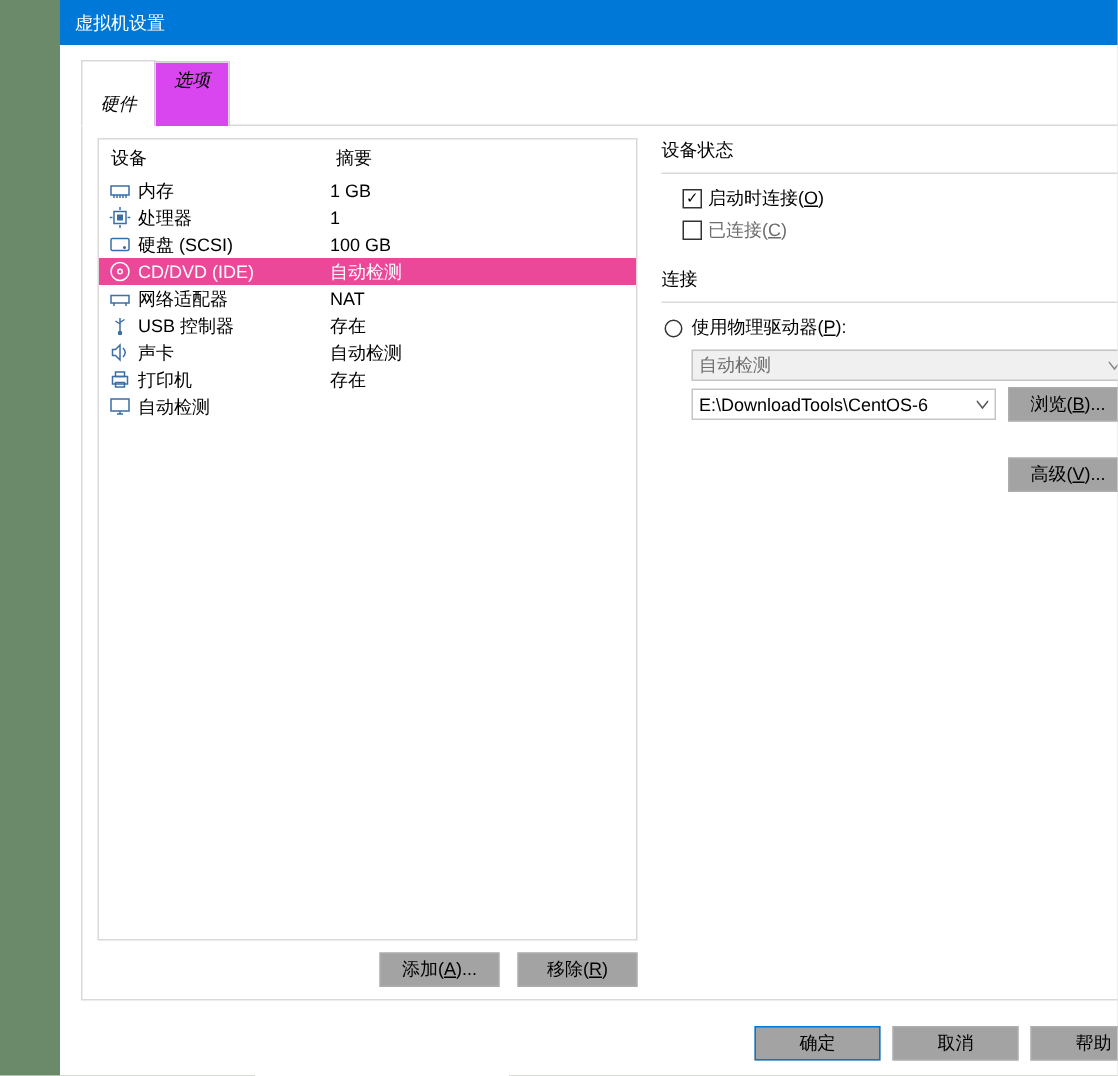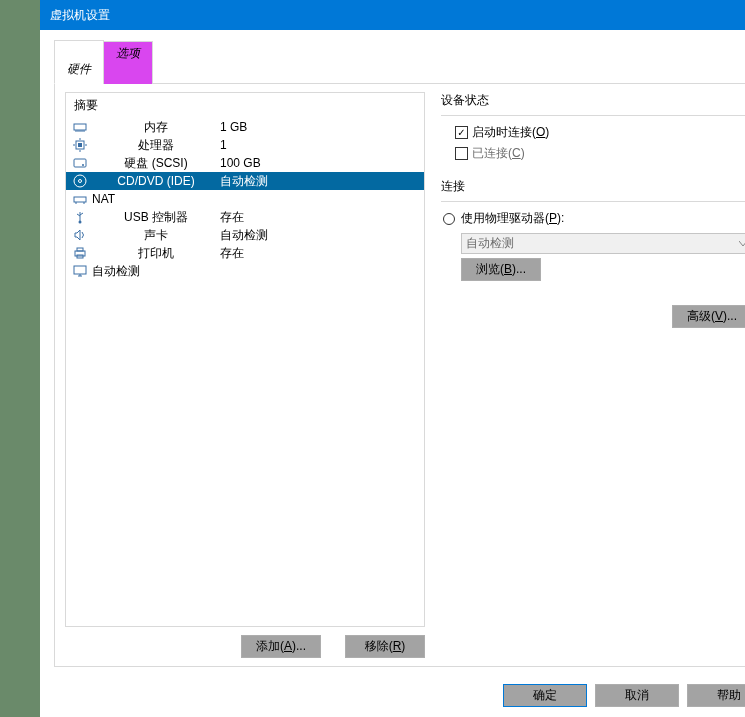--- a/index.html
+++ b/index.html
@@ -14,23 +14,23 @@
 .tab { padding: 20px 12px 5px 12px; border: 1px solid #d9d9d9; border-bottom: none; background: #fff; margin-right: -1px; cursor: default; position: relative; font-style: italic; }
 .tab.active { background: #fff; border-bottom: 1px solid #fff; margin-bottom: -1px; }
 .tab.inactive { background: #d946ef; top: 1px; padding-top: 3px; padding-bottom: 4px; }
 .tab-content { border: 1px solid #d9d9d9; flex: 1; display: flex; padding: 8px 10px; }
 .left-panel { width: 360px; display: flex; flex-direction: column; }
 .device-list { border: 1px solid #d9d9d9; flex: 1; overflow: hidden; }
 .device-header { display: flex; padding: 4px 8px; }
 .device-header span:first-child { width: 150px; }
 .device-row { display: flex; align-items: center; padding: 2px 6px; height: 18px; cursor: default; }
 .device-row .icon { width: 16px; height: 16px; margin-right: 4px; display: flex; align-items: center; justify-content: center; }
-.device-row .label { width: 128px; text-align: center; }
-.device-row.selected { background: #0369a1; color: #fff; }
-.left-buttons { display: flex; justify-content: flex-end; gap: 24px; margin-top: 8px; }
+.device-row .label { width: 128px; }
+.device-row.selected { background: #ec4899; color: #fff; }
+.left-buttons { display: flex; justify-content: flex-end; gap: 12px; margin-top: 8px; }
 .btn { min-width: 80px; height: 23px; border: 1px solid #adadad; background: #a3a3a3; display: inline-flex; align-items: center; justify-content: center; cursor: default; padding: 0 10px; }
 .right-panel { flex: 1; padding: 0 8px 0 16px; }
 .fieldset-label { margin-bottom: 6px; }
 .hr { border-top: 1px solid #d9d9d9; margin: 2px 0 8px 0; }
 .checkbox-row { display: flex; align-items: center; margin: 4px 0 4px 14px; gap: 4px; }
 .checkbox { width: 13px; height: 13px; border: 1px solid #333; display: inline-flex; align-items: center; justify-content: center; }
 .checkbox.checked::after { content: "✓"; font-size: 10px; line-height: 1; color: #000; }
 .radio-row { display: flex; align-items: center; margin: 6px 0 6px 2px; gap: 6px; }
 .radio { width: 12px; height: 12px; border: 1px solid #333; border-radius: 50%; display: inline-flex; align-items: center; justify-content: center; }
 .radio.checked::after { content: ""; width: 6px; height: 6px; background: #333; border-radius: 50%; }
@@ -65,20 +65,21 @@
     <div class="tabs">
       <div class="tab active">硬件</div>
       <div class="tab inactive">选项</div>
     </div>
 
     <div class="tab-content">
 
       <div class="left-panel">
         <div class="device-list">
           <div class="device-header">
+            <span>设备</span>
             <span>摘要</span>
           </div>
           <div id="device-rows">
               <div class="device-row">
                 <span class="icon">
                   <svg width="14" height="14" viewBox="0 0 14 14">
                     <rect x="1" y="4" width="12" height="6" fill="none" stroke="#3a6ea5"></rect>
                     <path d="M3 10 v2 M5 10 v2 M7 10 v2 M9 10 v2 M11 10 v2" stroke="#3a6ea5"></path>
                   </svg>
                 </span>
@@ -116,20 +117,21 @@
                 <span class="label">CD/DVD (IDE)</span>
                 <span>自动检测</span>
               </div>
               <div class="device-row">
                 <span class="icon">
                   <svg width="14" height="14" viewBox="0 0 14 14">
                     <rect x="1" y="5" width="12" height="5" fill="none" stroke="#3a6ea5"></rect>
                     <path d="M3 10v2 M11 10v2" stroke="#3a6ea5"></path>
                   </svg>
                 </span>
+                <span class="label">网络适配器</span>
                 <span>NAT</span>
               </div>
               <div class="device-row">
                 <span class="icon">
                   <svg width="14" height="14" viewBox="0 0 14 14">
                     <circle cx="7" cy="12" r="1.5" fill="#3a6ea5"></circle>
                     <path d="M7 11 V2 M7 6 L4 4 M7 5 L10 3" stroke="#3a6ea5" fill="none"></path>
                   </svg>
                 </span>
                 <span class="label">USB 控制器</span>
@@ -205,20 +207,28 @@
               <span class="arrow">
                 <svg width="8" height="6" viewBox="0 0 8 6">
                     <path d="M0 0 L4 5 L8 0" fill="none" stroke="#888"></path>
                   </svg>
               </span>
             </div>
           </div>
 
           <div class="sub-controls">
             <div class="file-row">
+              <div class="dropdown">
+                <span style="white-space:nowrap;overflow:hidden">E:\DownloadTools\CentOS-6</span>
+                <span class="arrow">
+                  <svg width="8" height="6" viewBox="0 0 8 6">
+                      <path d="M0 0 L4 5 L8 0" fill="none" stroke="#555"></path>
+                    </svg>
+                </span>
+              </div>
               <button class="btn">
                   <span>浏览(<span class="underline">B</span>)...</span>
                 </button>
             </div>
           </div>
         </div>
 
         <div class="right-align" style="margin-top:24px">
           <button class="btn">
               <span>高级(<span class="underline">V</span>)...</span>

